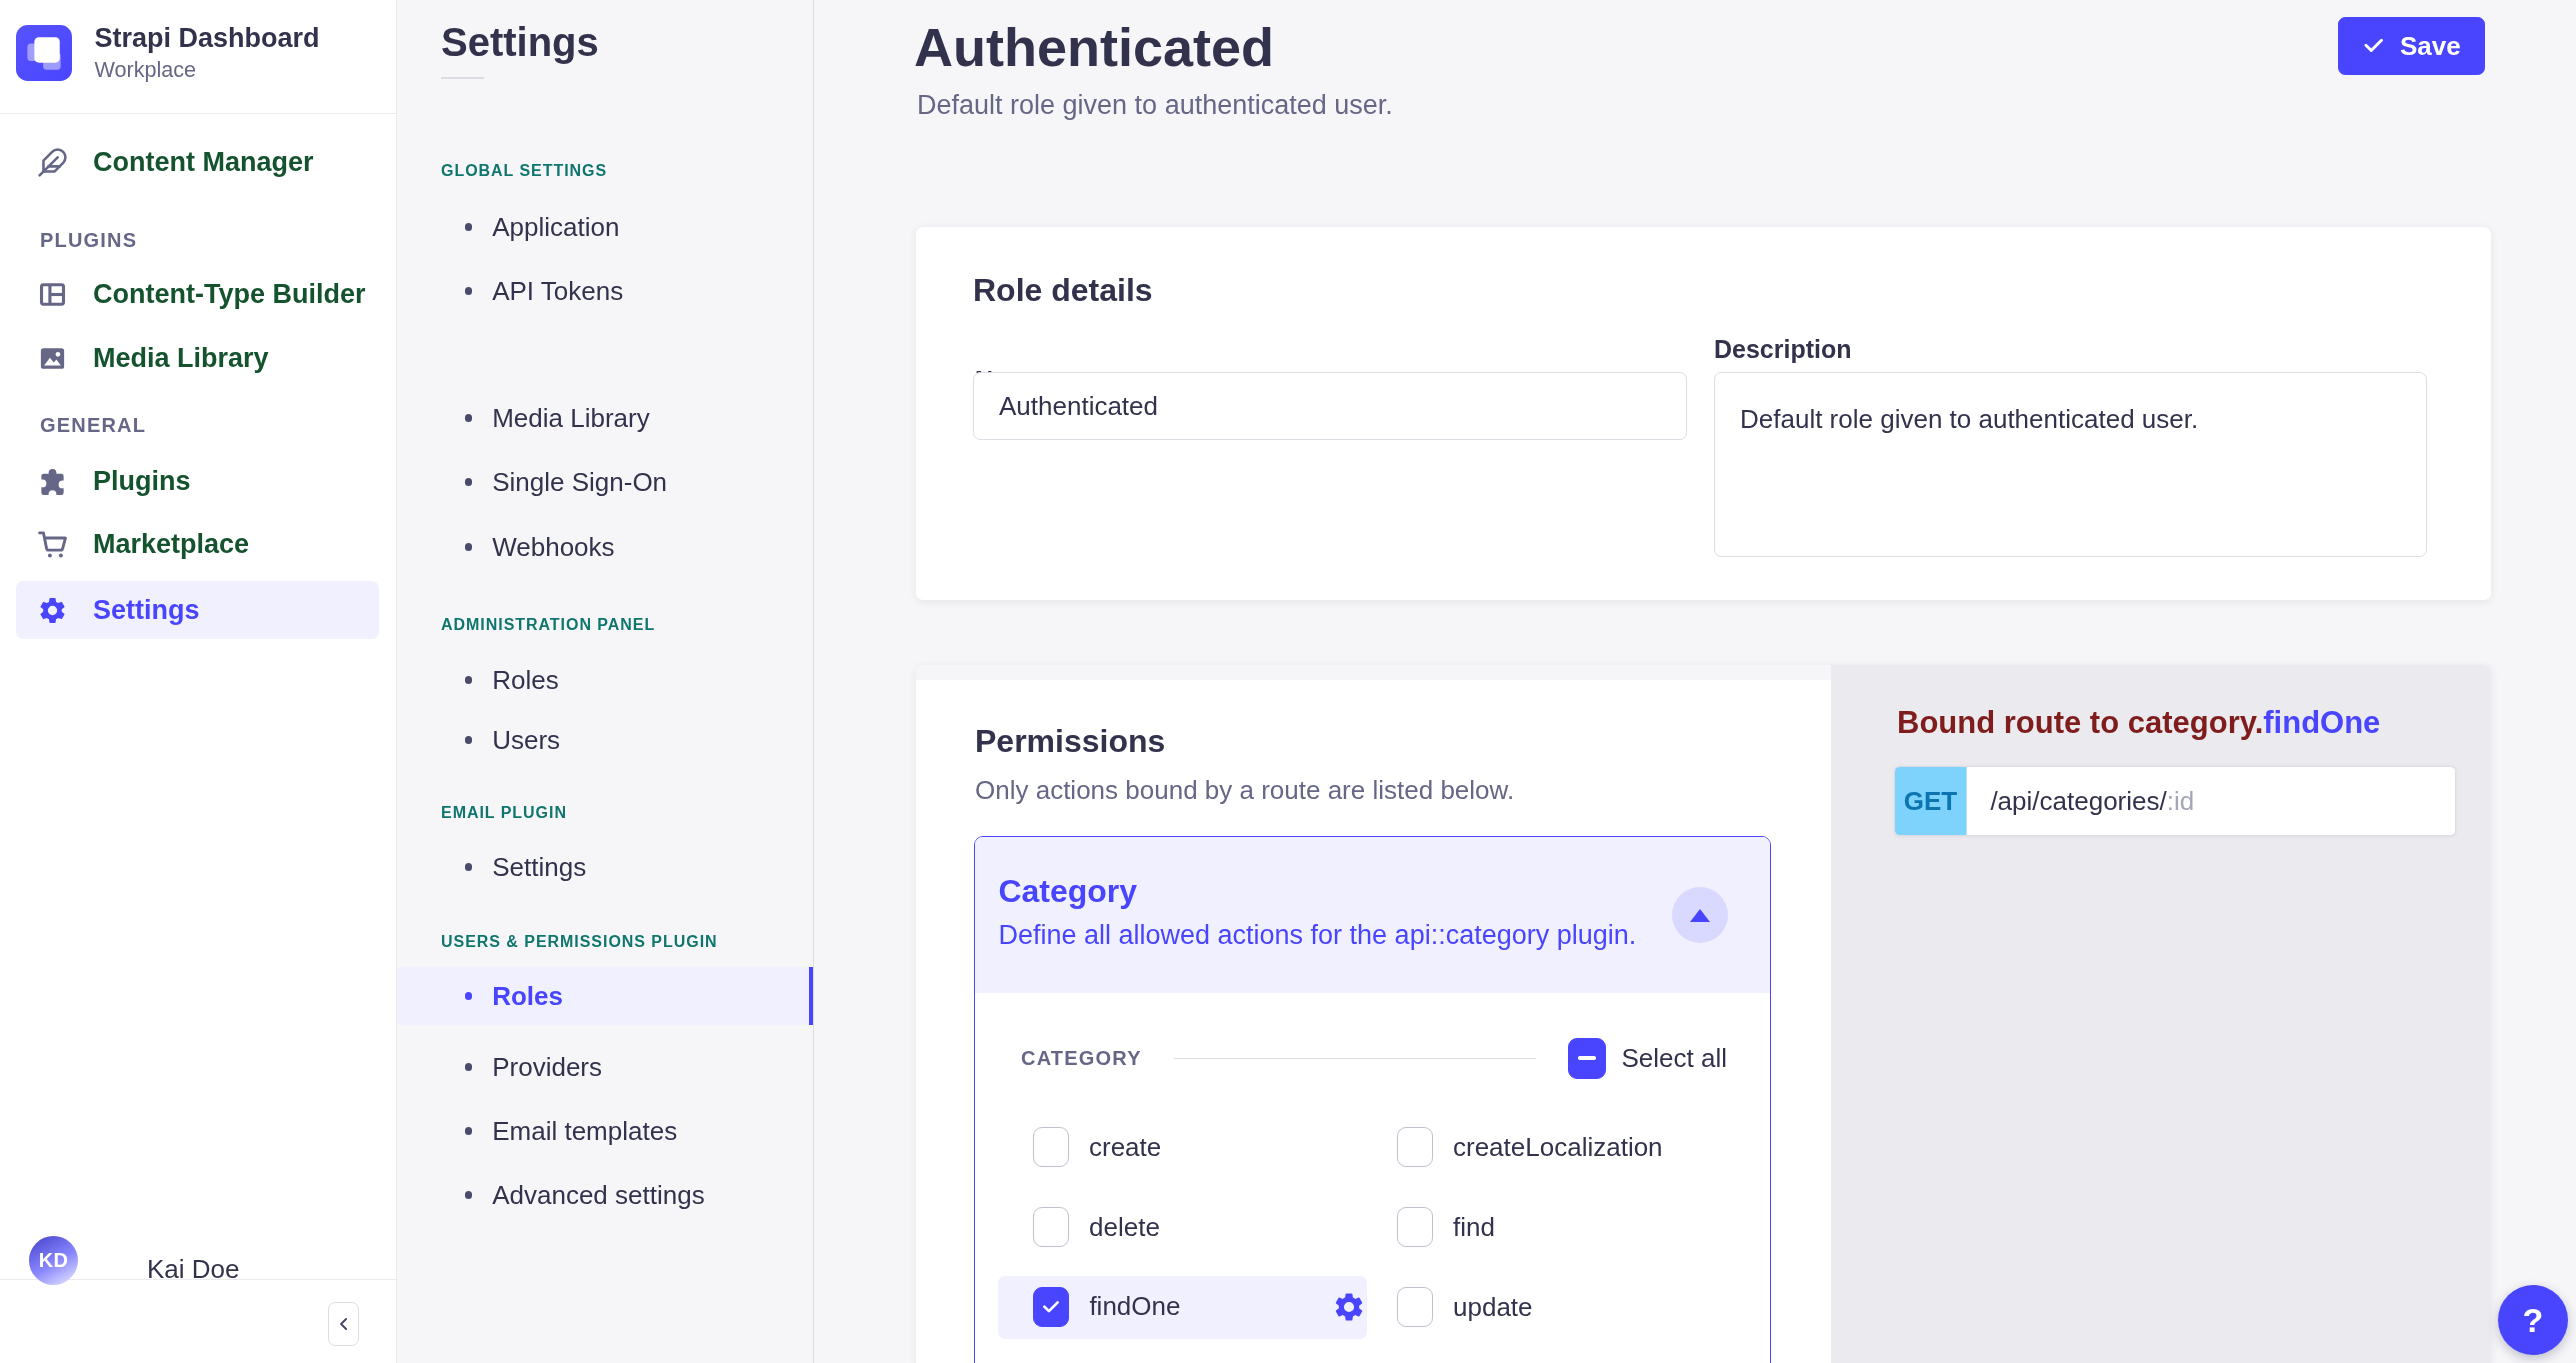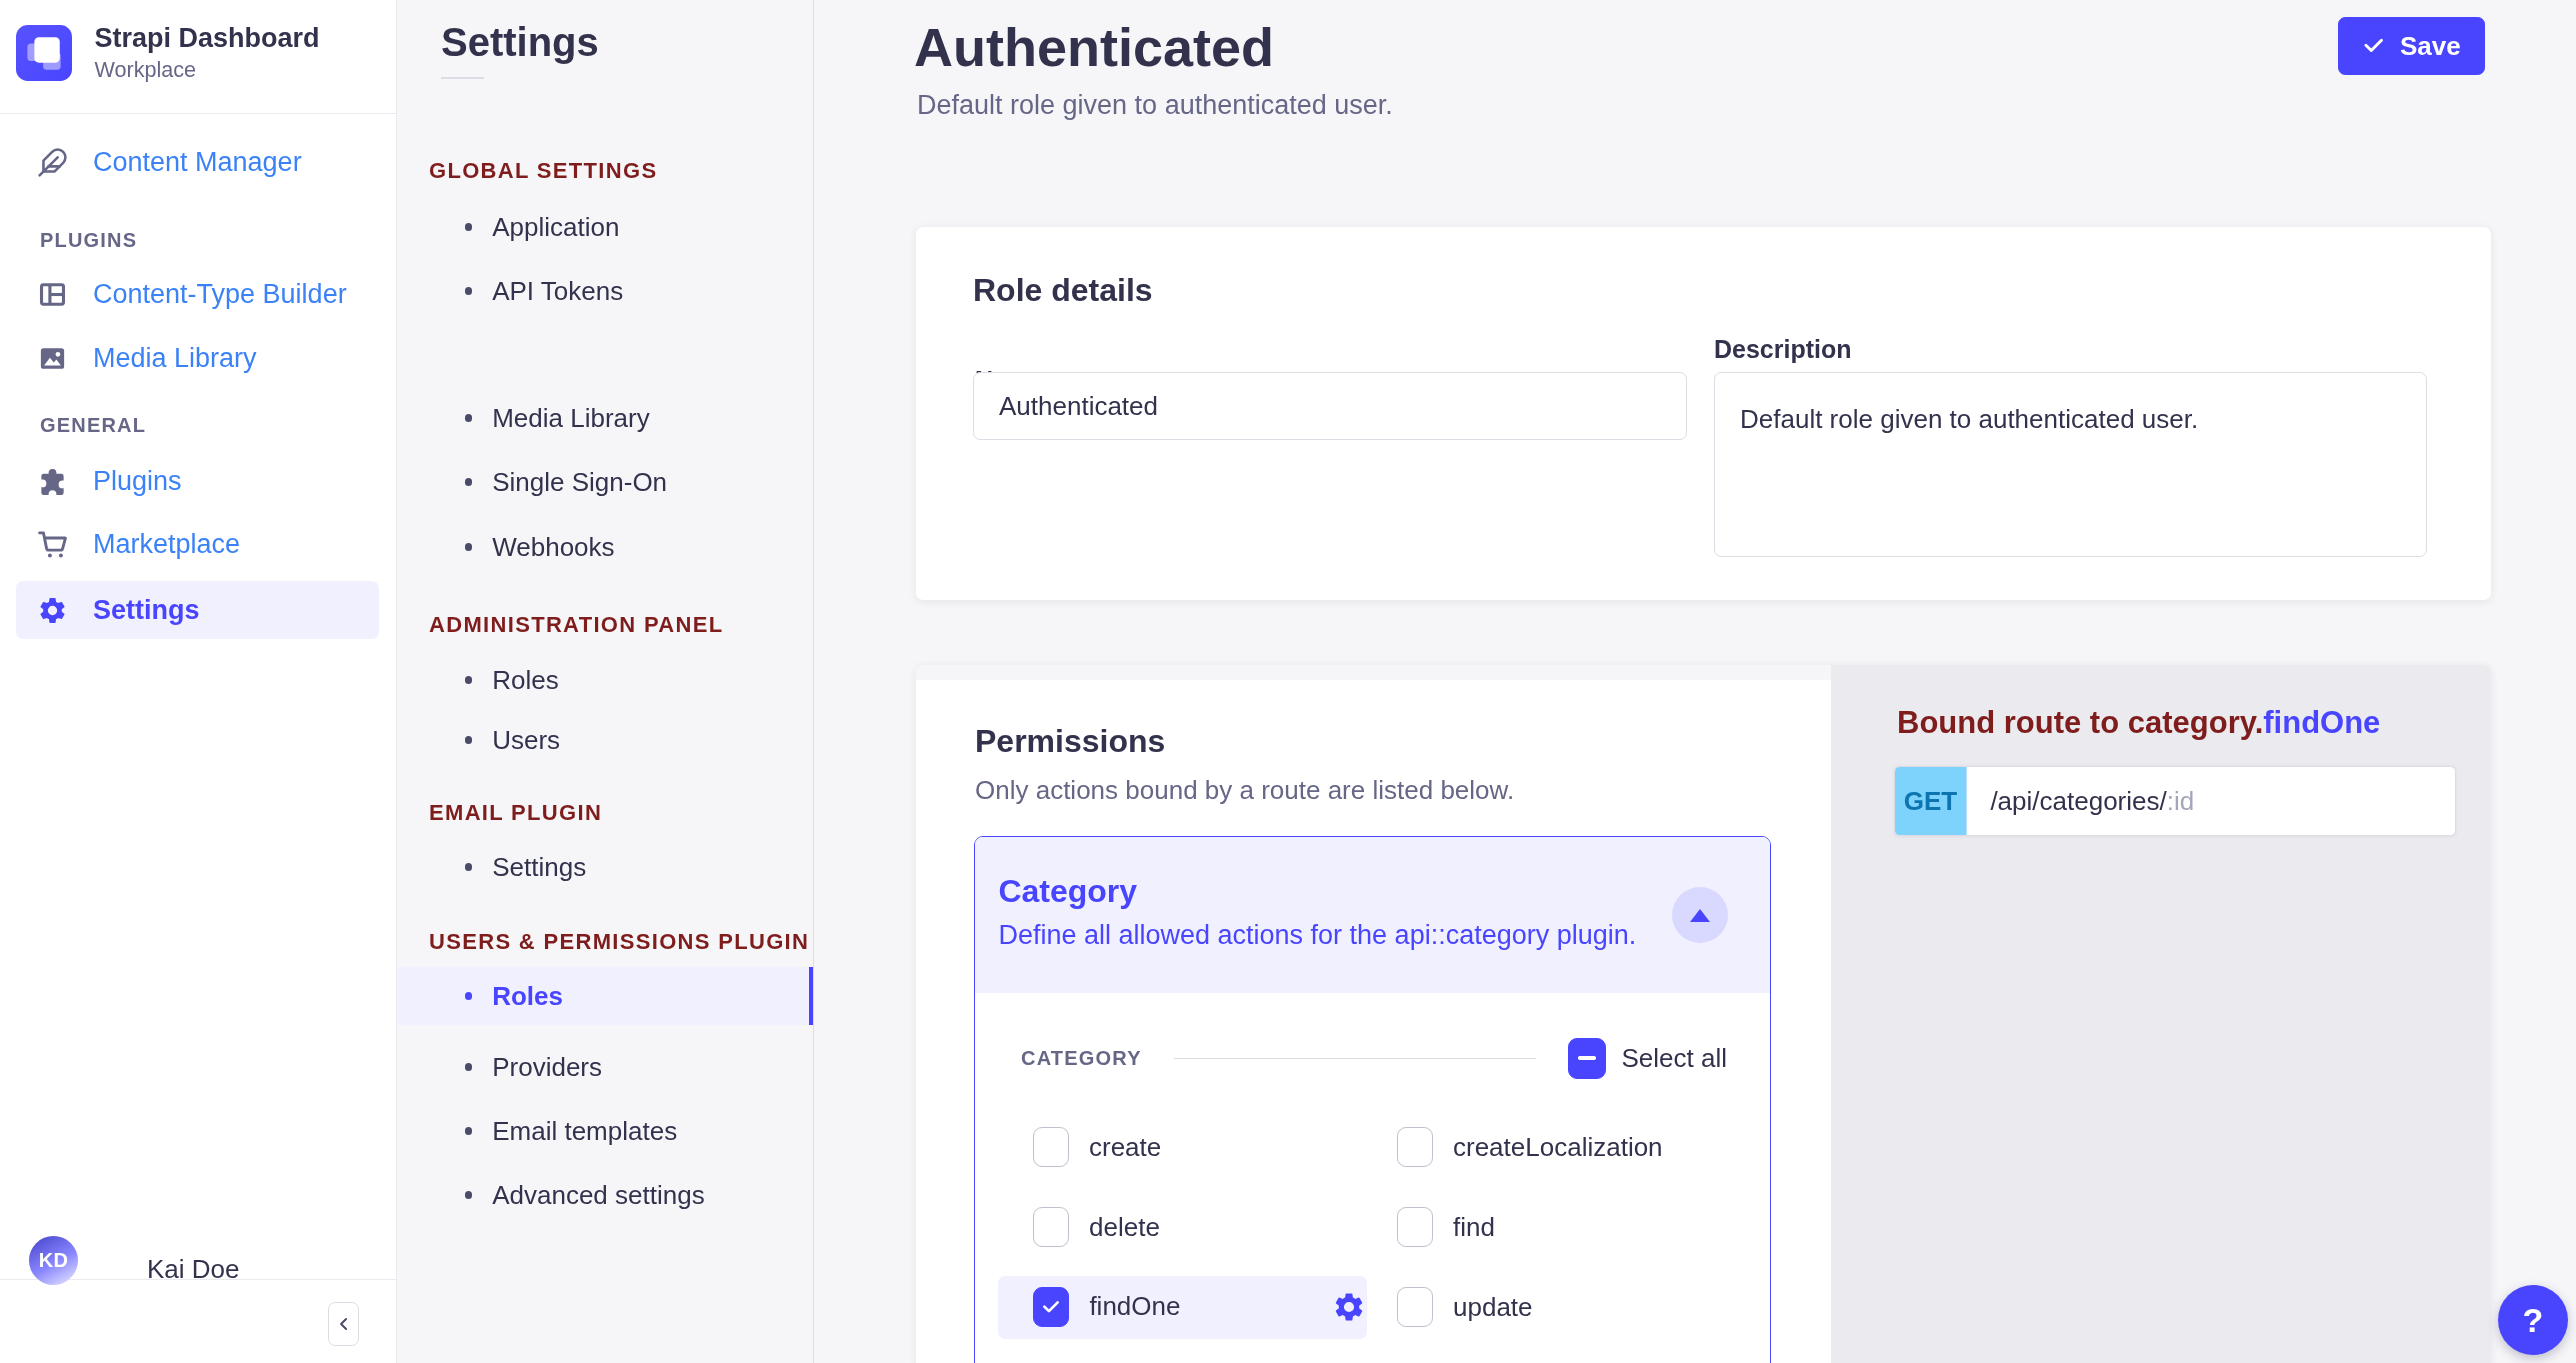--- a/index.html
+++ b/index.html
@@ -25,21 +25,21 @@
   .brand-text { margin-left:22.5px; }
   .brand-title { font-size:27px; font-weight:700; color:#32324d; line-height:31px; }
   .brand-sub { font-size:21.6px; color:#666687; line-height:27px; margin-top:2.7px; }
   .mn-divider { position:absolute; left:0; right:0; top:113px; height:0.9px; background:#eaeaef; }
   .mn-item {
     position:absolute; left:16px; width:363px; height:58px;
     display:flex; align-items:center; border-radius:7.2px; cursor:pointer;
   }
   .mn-item .mn-icon { width:32px; height:32px; margin-left:20px; margin-right:25px;
     display:flex; align-items:center; justify-content:center; color:#666687; flex-shrink:0; }
-  .mn-item .mn-label { font-size:27px; color:#3b82f6; }
+  .mn-item .mn-label { font-size:27px; color:#14532d;font-weight:bold; }
   .mn-item.active { background:#f0f0ff; }
   .mn-item.active .mn-label { color:#4945ff; font-weight:700; }
   .mn-item.active .mn-icon { color:#4945ff; }
   .mn-header {
     position:absolute; left:40px; height:25px; font-size:20px; font-weight:700;
     letter-spacing:0.06em; color:#666687; line-height:25px;
   }
   .mn-footer-divider { position:absolute; left:0; right:0; top:1279px; height:0.9px; background:#eaeaef; }
   .user-row { position:absolute; left:29px; top:1236px; display:flex; align-items:flex-end;gap:44px; }
   .avatar {
@@ -56,22 +56,22 @@
   }
 
   
   .subnav {
     position:absolute; left:397px; top:0; width:417px; height:1363px;
     background:#f6f6f9; border-right:0.9px solid #dcdce4;
   }
   .sn-title { position:absolute; left:44px; top:20px; font-size:40px; font-weight:700; color:#32324d; }
   .sn-title-divider { position:absolute; left:44px; top:77px; width:43px; height:1.8px; background:#dcdce4; }
   .sn-header {
-    position:absolute; left:32px; height:25px; line-height:25px;
-    font-size:22px; font-weight:700; letter-spacing:0.06em; color:#7f1d1d;
+    position:absolute; left:44px; height:25px; line-height:25px;
+    font-size:16px; font-weight:700; letter-spacing:0.06em; color:#0f766e;
   }
   .sn-item {
     position:absolute; left:0; right:0; height:40px;
     display:flex; align-items:center; cursor:pointer;
   }
   .sn-bullet { width:7.2px; height:7.2px; border-radius:50%; background:#4a4a6a; margin-left:68px; flex-shrink:0; }
   .sn-label { margin-left:20px; font-size:26px; color:#32324d; }
   .sn-item.active { height:58px; background:#f0f0ff; border-right:4.5px solid #4945ff; }
   .sn-item.active .sn-bullet { background:#4945ff; }
   .sn-item.active .sn-label { color:#4945ff; font-weight:700; }

